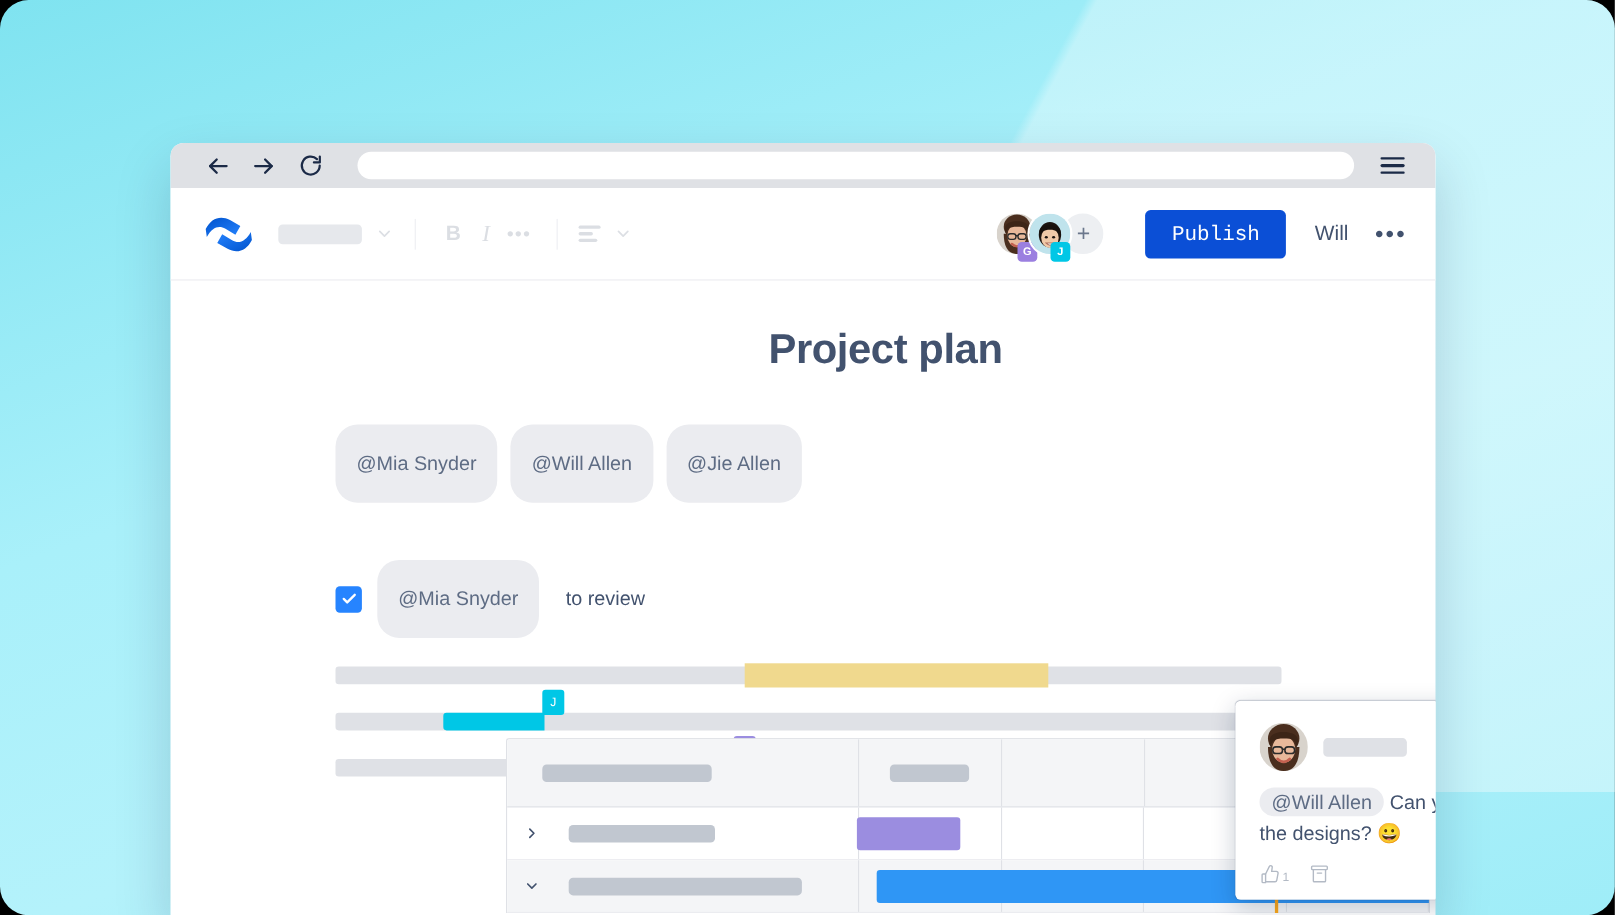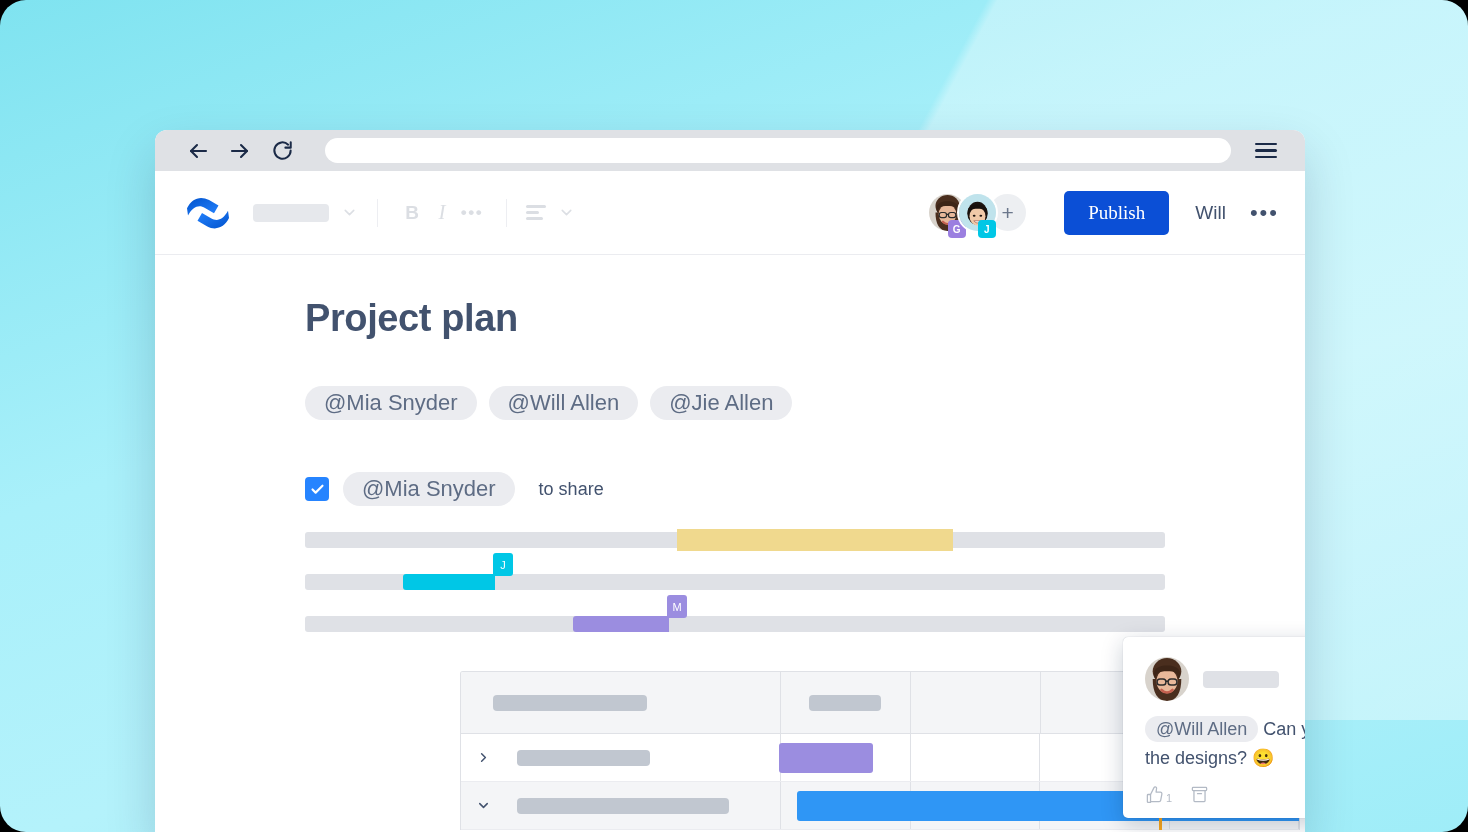--- a/index.html
+++ b/index.html
@@ -123,50 +123,51 @@
     font-size: 21px; margin-left: -11px; border: 2.5px solid #fff;
   }
   .publish-btn {
     background: #0B4FD6;
     color: #fff;
     border: none;
     height: 44px;
     padding: 0 24px;
     border-radius: 5px;
     font-size: 19px;
-    font-family: Liberation Serif, serif;
+    font-family: Liberation Mono, monospace;
     cursor: pointer;
   }
   .close-btn {
     color: #42526E; font-size: 19px; margin-left: 26px; background:none; border:none; cursor:pointer;
     font-family: "Liberation Sans", sans-serif;
   }
   .more-btn { color: #42526E; font-size: 22px; margin-left: 24px; letter-spacing: 2px; line-height: .6; }
 
   
   .doc {
     position: relative;
     padding: 42px 0 0 150px;
     height: 577px;
     overflow: hidden;
+    text-align: center;
   }
   .doc-title {
     font-size: 38px;
     color: #42526E;
     font-weight: 700;
     letter-spacing: -.4px;
     margin-bottom: 46px;
   }
   .pill-row { display: flex; gap: 12px; margin-bottom: 52px; }
   .pill {
     background: #EBECF0;
     color: #5E6C84;
     border-radius: 20px;
-    padding: 4px 19px;
-    font-size: 22px;
+    padding: 25px 19px;
+    font-size: 18px;
   }
   .task-row { display: flex; align-items: center; gap: 14px; margin-bottom: 26px; }
   .checkbox {
     width: 24px; height: 24px;
     background: #2684FF;
     border-radius: 4px;
     display: flex; align-items: center; justify-content: center;
     color: #fff;
   }
   .task-text { color: #42526E; font-size: 18px; margin-left: 10px; }
@@ -386,21 +387,21 @@
       <div class="pill">@Jie Allen</div>
     </div>
 
     <div class="task-row">
       <div class="checkbox">
         <svg width="15" height="15" viewBox="0 0 24 24" fill="none" stroke="#fff" stroke-width="3.4" stroke-linecap="round" stroke-linejoin="round">
             <polyline points="20,6 9,17 4,12"></polyline>
           </svg>
       </div>
       <div class="pill">@Mia Snyder</div>
-      <div class="task-text">to share</div>
+      <div class="task-text">to review</div>
     </div>
 
     <div class="line-block" style="width:860px; margin-top:22px;">
       <div class="gline">
         <div class="hl yellow" style="left:372px; width:276px;"></div>
       </div>
       <div class="gline" style="margin-top:26px;">
         <div class="hl cyan" style="left:98px; width:92px;">
           <span class="caret-tag" style="background:#00C7E6; left:90px;">J</span>
         </div>

